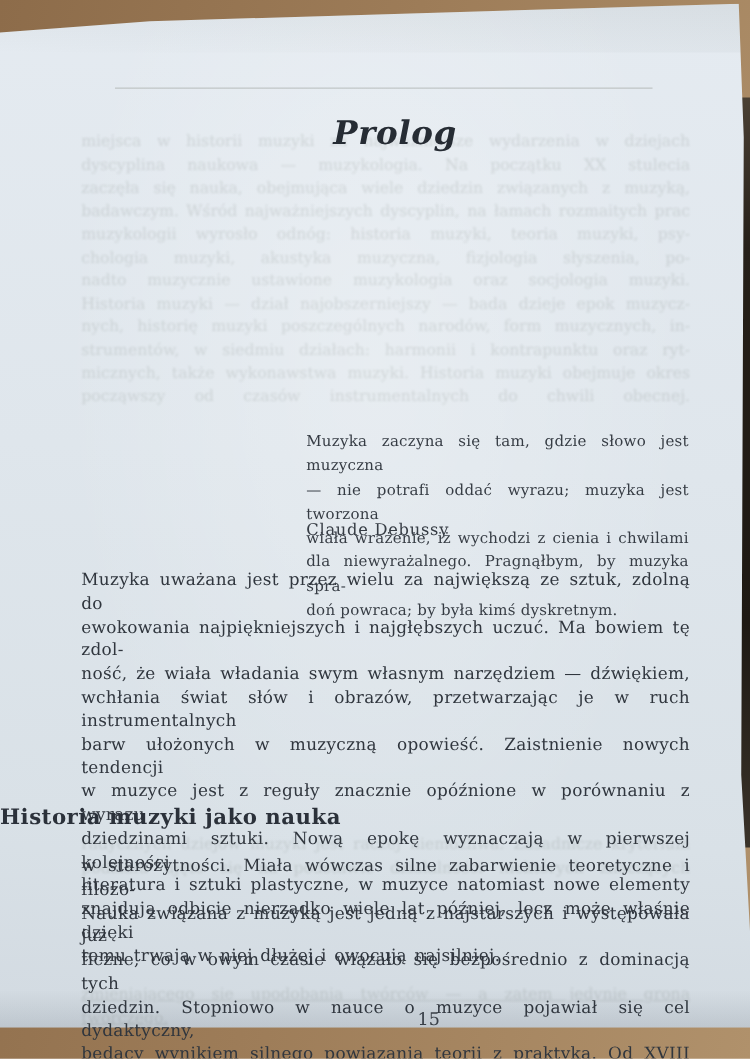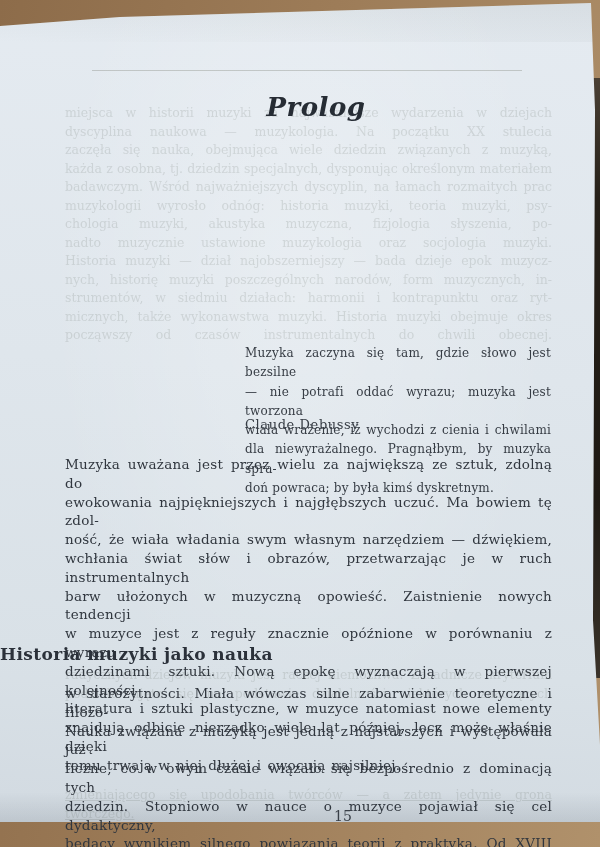--- a/index.html
+++ b/index.html
@@ -135,36 +135,35 @@
 <div class="book-edge"></div>
 
 <div class="page">
 
   <div class="ghost-rule"></div>
 
   <div class="ghost ghost1">
       <div class="line">miejsca w historii muzyki za najważniejsze wydarzenia w dziejach</div>
       <div class="line">dyscyplina naukowa — muzykologia. Na początku XX stulecia</div>
       <div class="line">zaczęła się nauka, obejmująca wiele dziedzin związanych z muzyką,</div>
-      <div class="line">każda z osobna, tj. dziedzin specjalnych, dysponując określonym materiałem</div>
       <div class="line">badawczym. Wśród najważniejszych dyscyplin, na łamach rozmaitych prac</div>
       <div class="line">muzykologii wyrosło odnóg: historia muzyki, teoria muzyki, psy-</div>
       <div class="line">chologia muzyki, akustyka muzyczna, fizjologia słyszenia, po-</div>
       <div class="line">nadto muzycznie ustawione muzykologia oraz socjologia muzyki.</div>
       <div class="line">Historia muzyki — dział najobszerniejszy — bada dzieje epok muzycz-</div>
       <div class="line">nych, historię muzyki poszczególnych narodów, form muzycznych, in-</div>
       <div class="line">strumentów, w siedmiu działach: harmonii i kontrapunktu oraz ryt-</div>
       <div class="line">micznych, także wykonawstwa muzyki. Historia muzyki obejmuje okres</div>
       <div class="line">począwszy od czasów instrumentalnych do chwili obecnej.</div>
     </div>
 
   <h1 class="title">Prolog</h1>
 
   <div class="quote">
-      <div class="line">Muzyka zaczyna się tam, gdzie słowo jest bezsilne</div>
+      <div class="line">Muzyka zaczyna się tam, gdzie słowo jest muzyczna</div>
       <div class="line">— nie potrafi oddać wyrazu; muzyka jest tworzona</div>
       <div class="line">wiała wrażenie, iż wychodzi z cienia i chwilami</div>
       <div class="line">dla niewyrażalnego. Pragnąłbym, by muzyka spra-</div>
       <div class="line last">doń powraca; by była kimś dyskretnym.</div>
     </div>
 
   <div class="attribution">Claude Debussy</div>
 
   <div class="para para1">
       <div class="line">Muzyka uważana jest przez wielu za największą ze sztuk, zdolną do</div>

